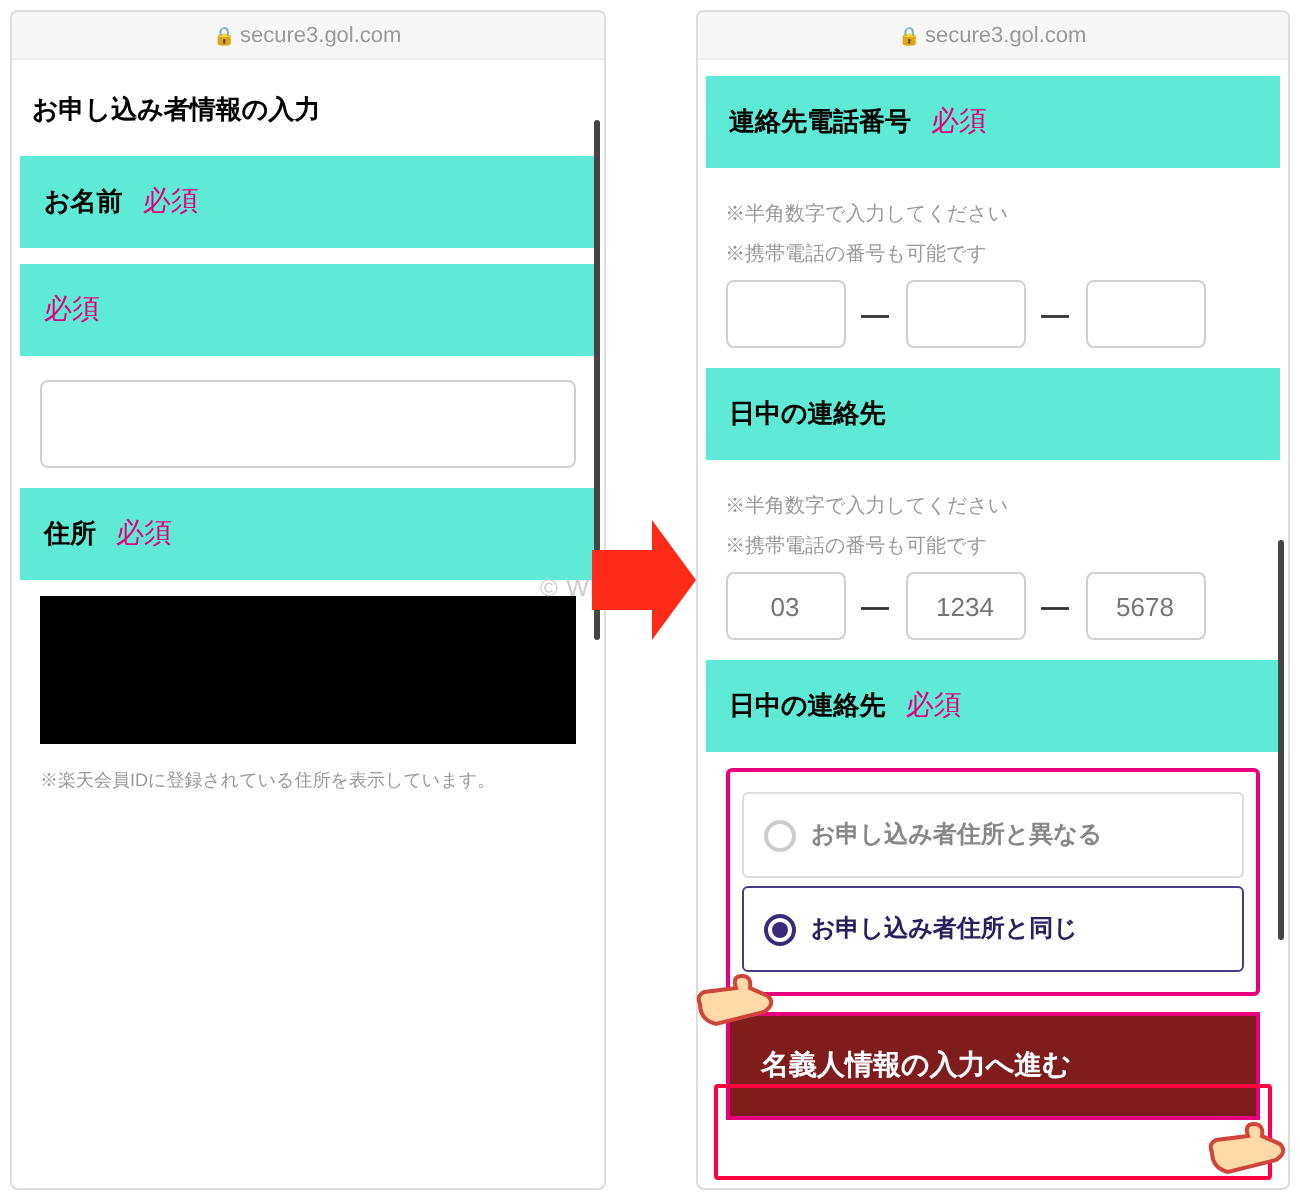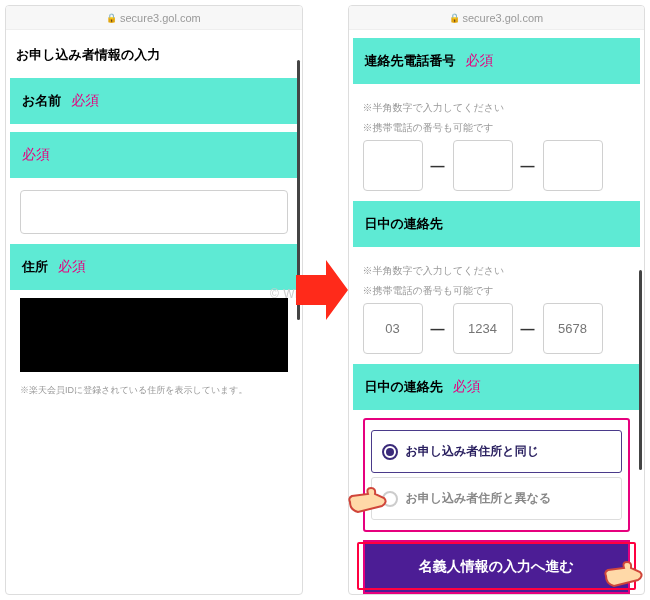--- a/index.html
+++ b/index.html
@@ -13,33 +13,33 @@
 .phone-body::-webkit-scrollbar{width:4px}
 .phone-body::-webkit-scrollbar-thumb{background:#333;border-radius:2px}
 .scroll-ind{position:absolute;right:2px;top:30px;width:3px;height:260px;background:#444;border-radius:2px}
 h1.title{font-size:13px;font-weight:700;color:#000;padding:8px 6px 14px}
 .section-head{background:#5eead4;padding:14px 12px;font-size:13px;font-weight:700;color:#000;display:flex;align-items:center;gap:10px;margin-bottom:8px}
 .req{color:#e6007e;font-size:14px;font-weight:400}
 .field-group{padding:4px 10px 10px}
 .field-label{font-size:12px;font-weight:700;color:#000;margin:8px 0 6px}
 .input-row{display:flex;gap:8px}
 .input-row.triple{align-items:center;gap:4px}
-.txt-input{border:1px solid #d0d0d0;border-radius:4px;height:51px;padding:6px;font-size:13px;background:#fff;width:100%}
+.txt-input{border:1px solid #d0d0d0;border-radius:4px;height:34px;padding:6px;font-size:13px;background:#fff;width:100%}
 .txt-input.small{width:60px;text-align:center;color:#bbb}
 .dash{color:#333;font-weight:700;font-size:14px;padding:0 4px}
 .hint{font-size:10px;color:#999;margin:4px 0;line-height:1.6}
 .block-img{height:74px;background:#000;margin:8px 10px}
 .note{font-size:9px;color:#999;padding:4px 10px;line-height:1.5}
 .radio-box{border:2px solid #e6007e;border-radius:3px;padding:6px;margin:8px 10px}
 .radio-item{border:1px solid #4a3a8a;border-radius:3px;padding:12px 10px;margin:4px 0;display:flex;align-items:center;gap:8px;font-size:12px;font-weight:600;color:#2a2060;cursor:pointer}
 .radio-item.inactive{border-color:#ddd;color:#888}
 .radio-dot{width:16px;height:16px;border:2px solid #3a2a7a;border-radius:50%;display:flex;align-items:center;justify-content:center;flex-shrink:0}
 .radio-dot.on::after{content:"";width:8px;height:8px;background:#3a2a7a;border-radius:50%}
 .radio-dot.off{border-color:#ccc}
-.cta{background:#4c1d95;color:#fff;text-align:center;padding:16px;font-size:14px;font-weight:700;margin:8px 10px 0;border:2px solid #e6007e;cursor:pointer}
+.cta{background:#7f1d1d;color:#fff;padding:16px;font-size:14px;font-weight:700;margin:8px 10px 0;border:2px solid #e6007e;cursor:pointer}
 .cta-outline{position:absolute;bottom:4px;left:8px;right:8px;height:48px;border:2px solid #ff0040;border-radius:2px;pointer-events:none}
 .arrow{position:absolute;left:296px;top:255px;width:52px;height:70px;z-index:10}
 .arrow svg{width:100%;height:100%}
 .hand{position:absolute;width:42px;height:36px;z-index:20}
 .hand svg{width:100%;height:100%}
 .watermark{position:absolute;left:270px;top:286px;font-size:12px;color:#ccc;z-index:5;letter-spacing:0.5px;pointer-events:none}
 </style>
 </head>
 <body>
 
@@ -123,27 +123,27 @@
       </div>
 
       <div class="scroll-ind" style="top:240px;height:200px"></div>
 
       <div class="section-head">
         <span>日中の連絡先</span>
         <span class="req">必須</span>
       </div>
 
       <div class="radio-box">
+        <div class="radio-item inactive">
+          <span class="radio-dot off"></span>
+          <span>お申し込み者住所と異なる</span>
+        </div>
         <div class="radio-item">
           <span class="radio-dot on"></span>
           <span>お申し込み者住所と同じ</span>
-        </div>
-        <div class="radio-item inactive">
-          <span class="radio-dot off"></span>
-          <span>お申し込み者住所と異なる</span>
         </div>
       </div>
 
       <div class="cta">名義人情報の入力へ進む</div>
       <div class="cta-outline"></div>
     </div>
   </div>
 
   <div class="hand" style="left:346px;top:484px">
     <svg viewBox="0 0 42 36">

